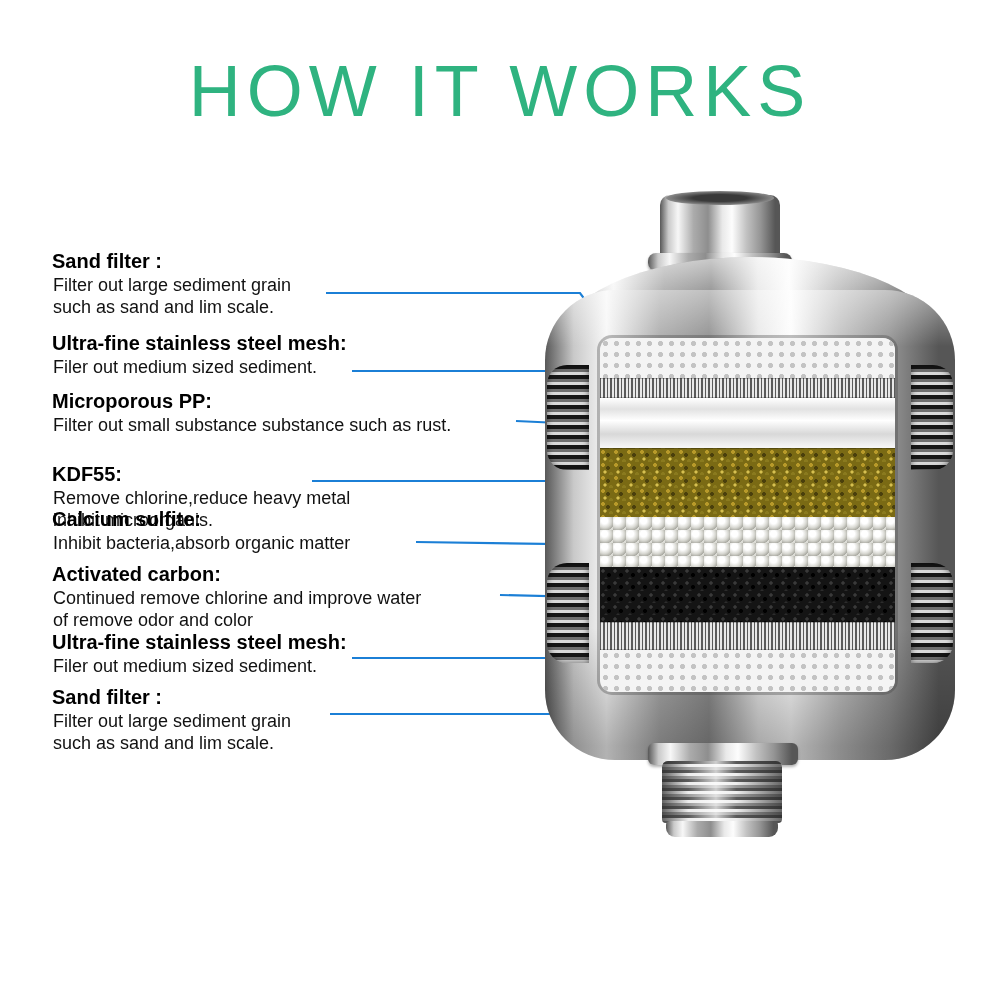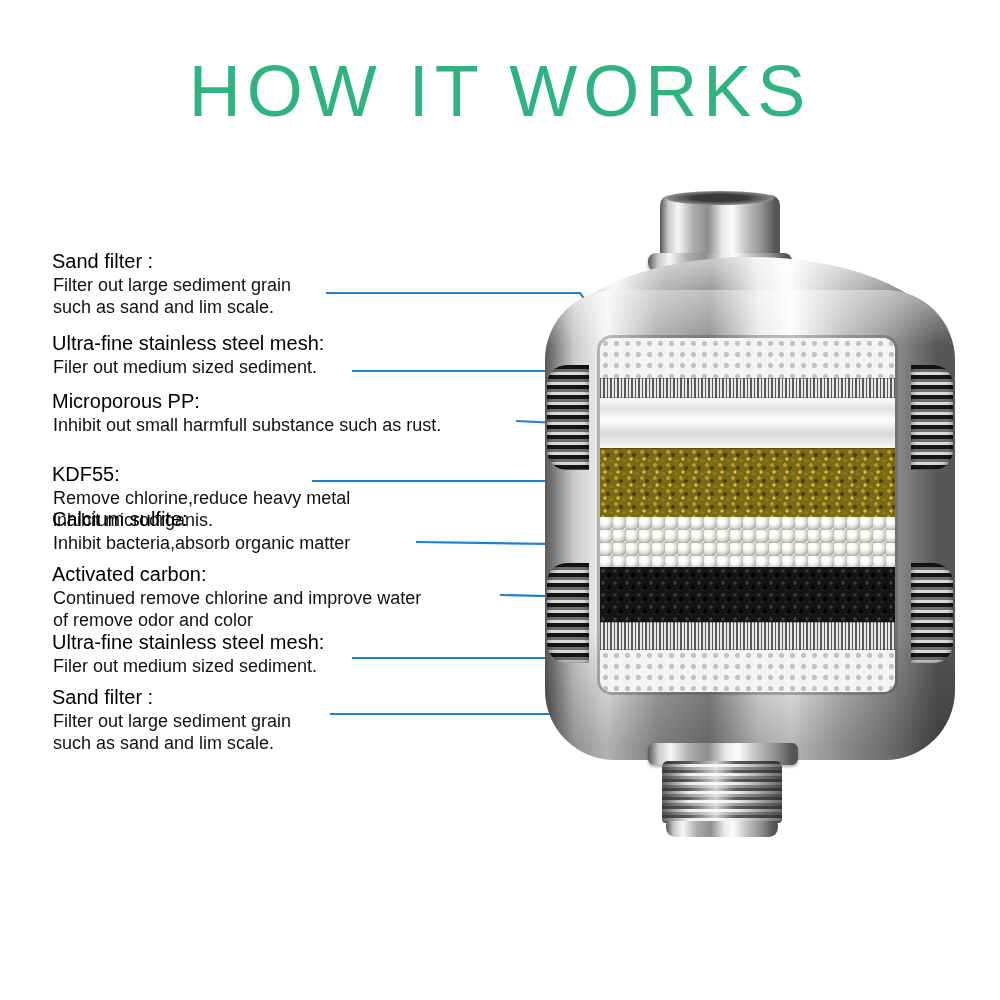--- a/index.html
+++ b/index.html
@@ -13,21 +13,21 @@
   
   .title {
     position:absolute; top:50px; left:0; width:100%;
     text-align:center; font-size:72px; font-weight:400;
     letter-spacing:6px; color:#2fb380;
   }
 
   
   .label-block { position:absolute; left:46px; width:480px; }
   .label-heading {
-    font-size:20px; font-weight:normal; color:#000;
+    font-size:20px; font-weight:bold; color:#000;
     line-height:26px; padding-left:6px;
   }
   .label-desc {
     font-size:18px; color:#111; line-height:22px;
     white-space:pre-line;
     margin-left:7px;
   }
 
   
   .connectors { position:absolute; inset:0; width:1000px; height:1000px; pointer-events:none; }
@@ -142,21 +142,21 @@
     <div class="label-heading">Sand filter  :</div>
     <div class="label-desc">Filter out large sediment grain
 such as sand and lim scale.</div>
   </div>
   <div class="label-block" style="top:330px">
     <div class="label-heading">Ultra-fine stainless steel mesh:</div>
     <div class="label-desc">Filer out medium sized sediment.</div>
   </div>
   <div class="label-block" style="top:388px">
     <div class="label-heading">Microporous PP:</div>
-    <div class="label-desc">Inhibit out small harmfull substance such as rust.</div>
+    <div class="label-desc">Filter out small substance substance such as rust.</div>
   </div>
   <div class="label-block" style="top:461px">
     <div class="label-heading">KDF55:</div>
     <div class="label-desc">Remove chlorine,reduce heavy metal
 inhibit microorganis.</div>
   </div>
   <div class="label-block" style="top:506px">
     <div class="label-heading">Calcium sulfite:</div>
     <div class="label-desc">Inhibit bacteria,absorb organic matter</div>
   </div>

